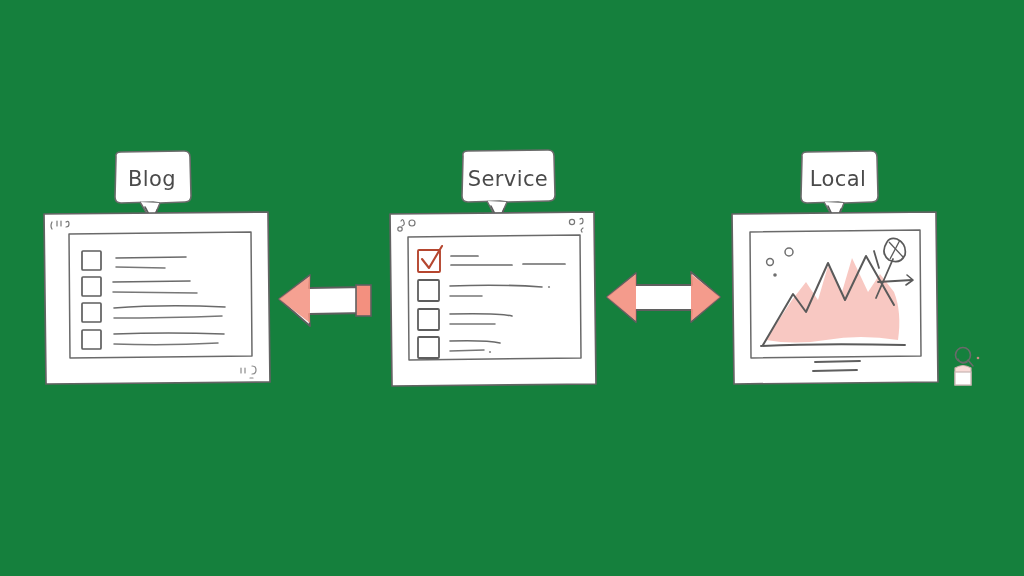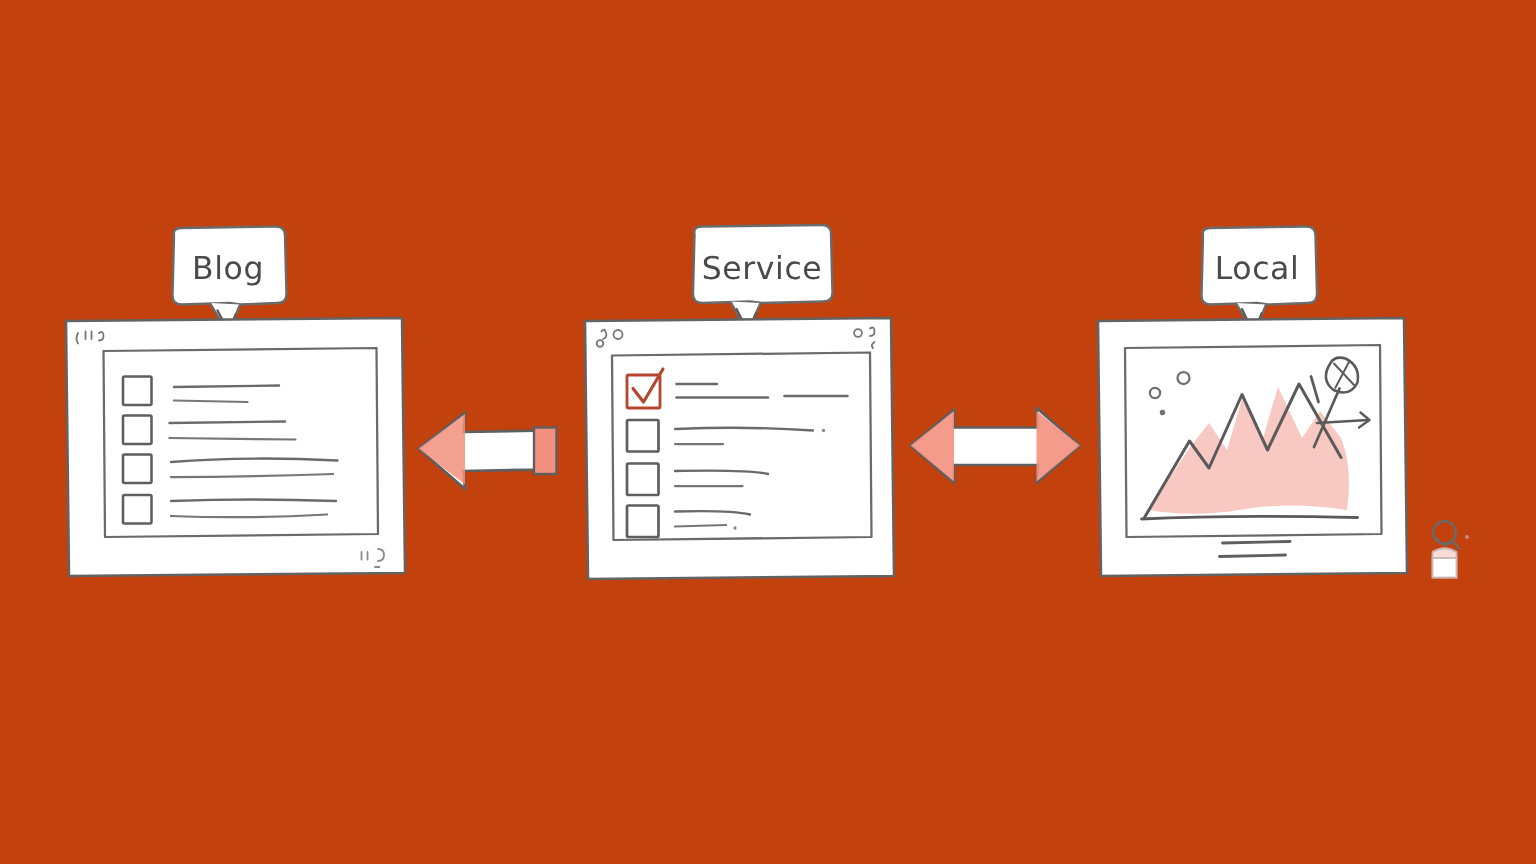--- a/index.html
+++ b/index.html
@@ -4,21 +4,21 @@
 <style>
   html, body {
     margin: 0;
     padding: 0;
     background: #ffffff;
   }
   #canvas {
     position: relative;
     width: 1024px;
     height: 576px;
-    background: #c2410c;
+    background: #15803d;
     overflow: hidden;
     font-family: "DejaVu Sans", sans-serif;
   }
   #scene {
     position: absolute;
     inset: 0;
     width: 1024px;
     height: 576px;
   }
   .label-text {

